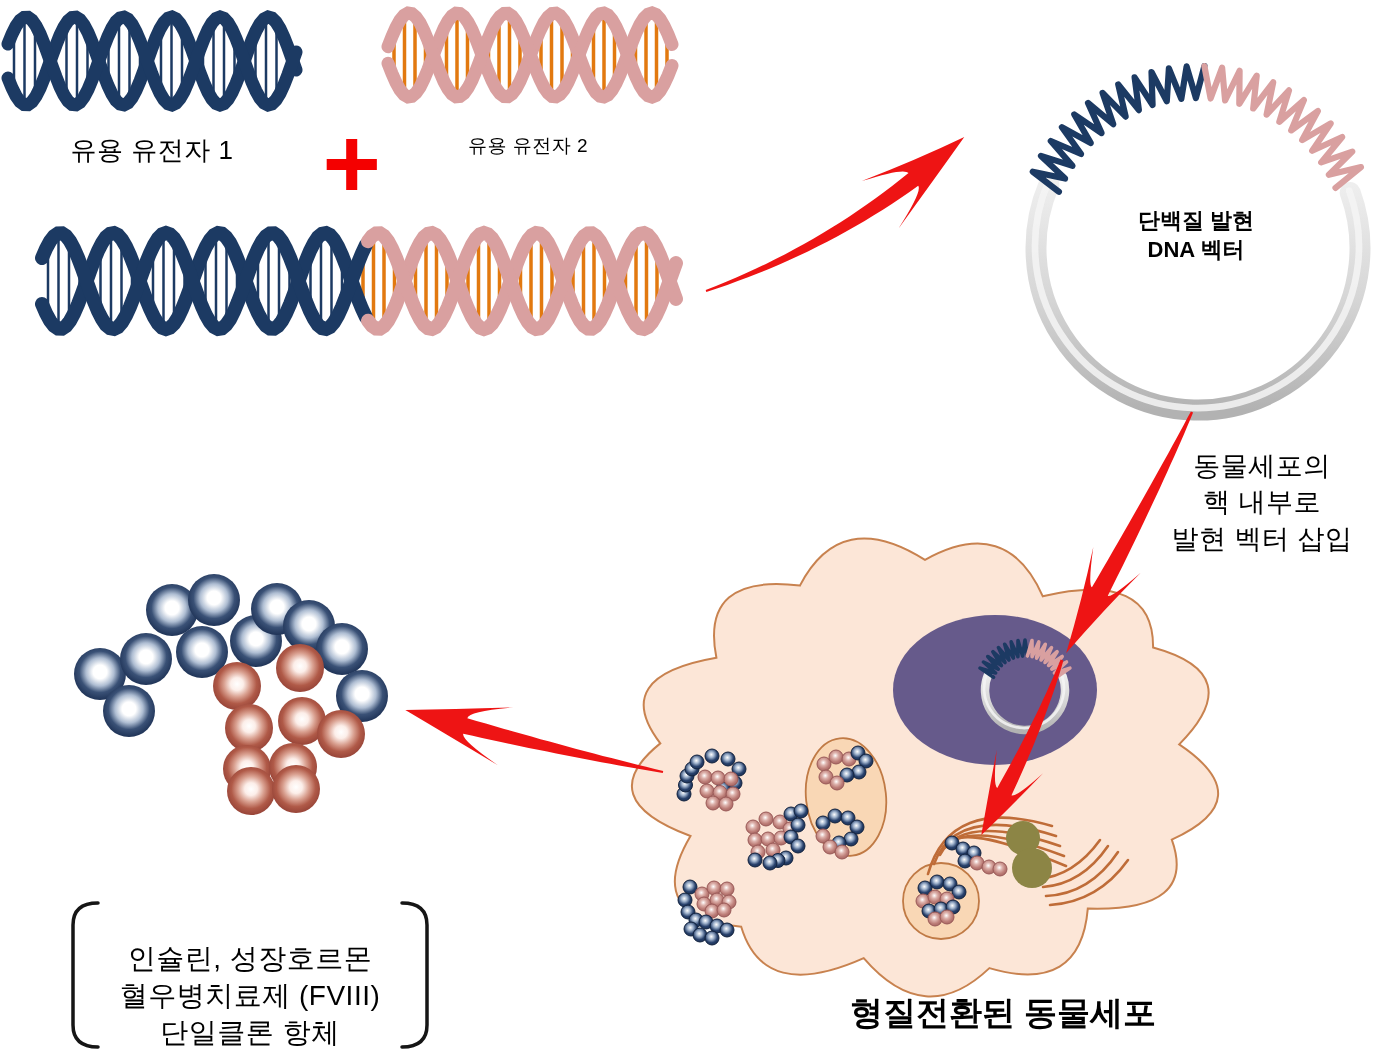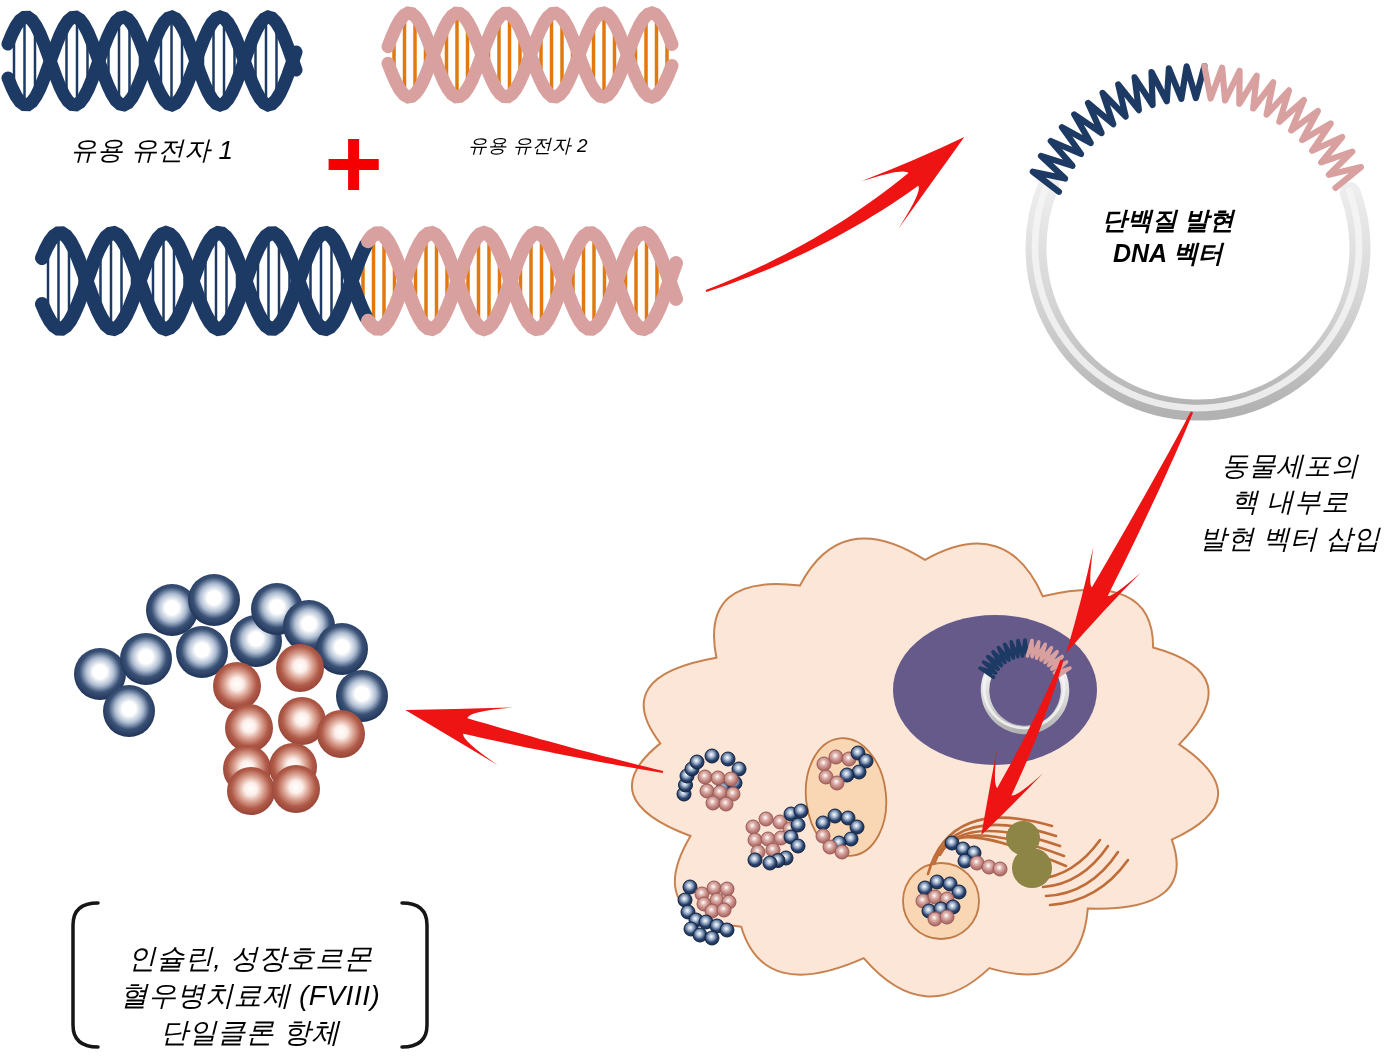--- a/index.html
+++ b/index.html
@@ -1,20 +1,20 @@
 <!DOCTYPE html>
 <html lang="ko"><head>
 <meta charset="utf-8">
 <style>
   html,body{margin:0;padding:0;background:#ffffff;}
   #canvas{position:relative;width:1396px;height:1058px;background:#ffffff;overflow:hidden;
           font-family:"Liberation Sans","DejaVu Sans",sans-serif;}
   #art-svg{position:absolute;left:0;top:0;}
   .lbl{position:absolute;transform:translate(-50%,-50%);white-space:pre-line;text-align:center;
-       color:#000;width:max-content;letter-spacing:0.5px;font-style:italic;}
+       color:#000;width:max-content;letter-spacing:0.5px;}
   .lbl.bold{font-weight:700;letter-spacing:0px;}
   #plus-sign{position:absolute;transform:translate(-50%,-54%);font-weight:700;line-height:1;}
 </style>
 </head>
 <body>
 
 <div id="canvas">
 
   <svg id="art-svg" width="1396" height="1058" viewBox="0 0 1396 1058">
     <defs>
@@ -319,26 +319,27 @@
       </g>
   </svg>
 
   <div class="lbl" id="plus-sign" style="left: 352px; top: 167px; font-size: 100px; color: rgb(244, 0, 0);">+</div>
 
   <div class="lbl" style="left:152px;top:150px;font-size:26px;">유용 유전자 1</div>
 
   <div class="lbl" style="left:528px;top:146px;font-size:19px;">유용 유전자 2</div>
 
 
-  <div class="lbl bold" style="left:1168px;top:236px;font-size:25px;line-height:1.3;">단백질 발현
+  <div class="lbl bold" style="left:1196px;top:236px;font-size:22px;line-height:1.3;">단백질 발현
 DNA 벡터</div>
 
-  <div class="lbl" style="left:1262px;top:503px;font-size:27px;line-height:1.35;margin-left:28px;">동물세포의
+  <div class="lbl" style="left:1262px;top:503px;font-size:27px;line-height:1.35;">동물세포의
 핵 내부로
 발현 벡터 삽입</div>
 
 
+  <div class="lbl bold" style="left:1003px;top:1013px;font-size:33px;">형질전환된 동물세포</div>
 
 
   <div class="lbl" style="left:250px;top:982px;font-size:28px;line-height:1.32;margin-top:14px;">인슐린, 성장호르몬
 혈우병치료제 (FVIII)
 단일클론 항체</div>
 </div>
 
 </body></html>

